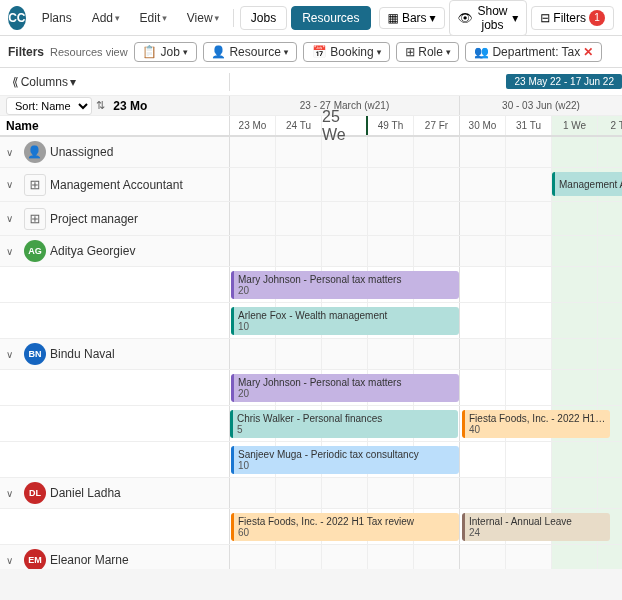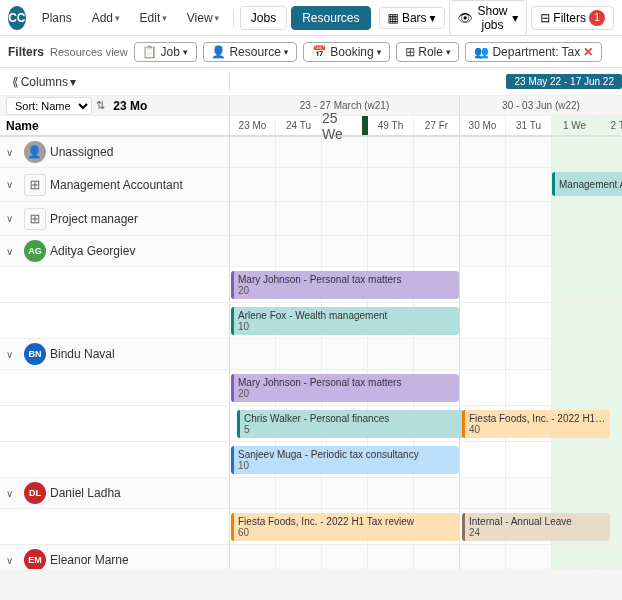--- a/index.html
+++ b/index.html
@@ -155,21 +155,21 @@
     </div>
   </div>
 
   <div style="display:flex; height:20px; background:#fff; border-bottom:1px solid #ddd;">
     <div style="width:230px; min-width:230px; border-right:1px solid #ddd; display:flex; align-items:center; padding:0 6px;">
       <span style="font-weight:600; font-size:12px;">Name</span>
     </div>
     <div style="flex:1; display:flex;">
       <div style="width:46px; min-width:46px; display:flex; align-items:center; justify-content:center; border-right:1px solid #eee; font-size:10px; color:#555;">23 Mo</div>
       <div style="width:46px; min-width:46px; display:flex; align-items:center; justify-content:center; border-right:1px solid #eee; font-size:10px; color:#555;">24 Tu</div>
-      <div style="width:46px; min-width:46px; display:flex; align-items:center; justify-content:center; border-right:6px solid #14532d; font-size:14px; color:#555;">25 We</div>
+      <div style="width:46px; min-width:46px; display:flex; align-items:center; justify-content:center; border-right:2px solid #14532d; font-size:16px; color:#555;">25 We</div>
       <div style="width:46px; min-width:46px; display:flex; align-items:center; justify-content:center; border-right:1px solid #eee; font-size:10px; color:#555;">49 Th</div>
       <div style="width:46px; min-width:46px; display:flex; align-items:center; justify-content:center; border-right:1px solid #ddd; font-size:10px; color:#555;">27 Fr</div>
       <div style="width:46px; min-width:46px; display:flex; align-items:center; justify-content:center; border-right:1px solid #eee; font-size:10px; color:#555;">30 Mo</div>
       <div style="width:46px; min-width:46px; display:flex; align-items:center; justify-content:center; border-right:1px solid #eee; font-size:10px; color:#555;">31 Tu</div>
       <div style="width:46px; min-width:46px; display:flex; align-items:center; justify-content:center; border-right:1px solid #eee; font-size:10px; color:#555; background:#e8f5e9;">1 We</div>
       <div style="width:46px; min-width:46px; display:flex; align-items:center; justify-content:center; border-right:1px solid #eee; font-size:10px; color:#555; background:#e8f5e9;">2 Th</div>
     </div>
   </div>
 </div>
 
@@ -337,21 +337,21 @@
       <div style="flex:1; position:relative; display:flex;">
         <div style="width:46px; border-right:1px solid #eee;"></div>
           <div style="width:46px; border-right:1px solid #eee;"></div>
         <div style="width:46px; border-right:1px solid #eee;"></div>
           <div style="width:46px; border-right:1px solid #eee;"></div>
         <div style="width:46px; border-right:1px solid #ddd;"></div>
         <div style="width:46px; border-right:1px solid #eee;"></div>
           <div style="width:46px; border-right:1px solid #eee;"></div>
         <div style="width:46px; border-right:1px solid #eee; background:#e8f5e9;"></div>
         <div style="width:46px; border-right:1px solid #eee; background:#e8f5e9;"></div>
-        <div class="task-bar bg-teal" style="left:7px; top:4px; height:28px; width:228px;">
+        <div class="task-bar bg-teal" style="left:0; top:4px; height:28px; width:228px;">
           <span class="task-title">Chris Walker - Personal finances</span>
           <span class="task-hours">5</span>
         </div>
         <div class="task-bar bg-orange" style="left:232px; top:4px; height:28px; width:148px;">
           <span class="task-title">Fiesta Foods, Inc. - 2022 H1 Tax review</span>
           <span class="task-hours">40</span>
         </div>
       </div>
     </div>
     <div class="row-wrap" style="min-height:36px;">

